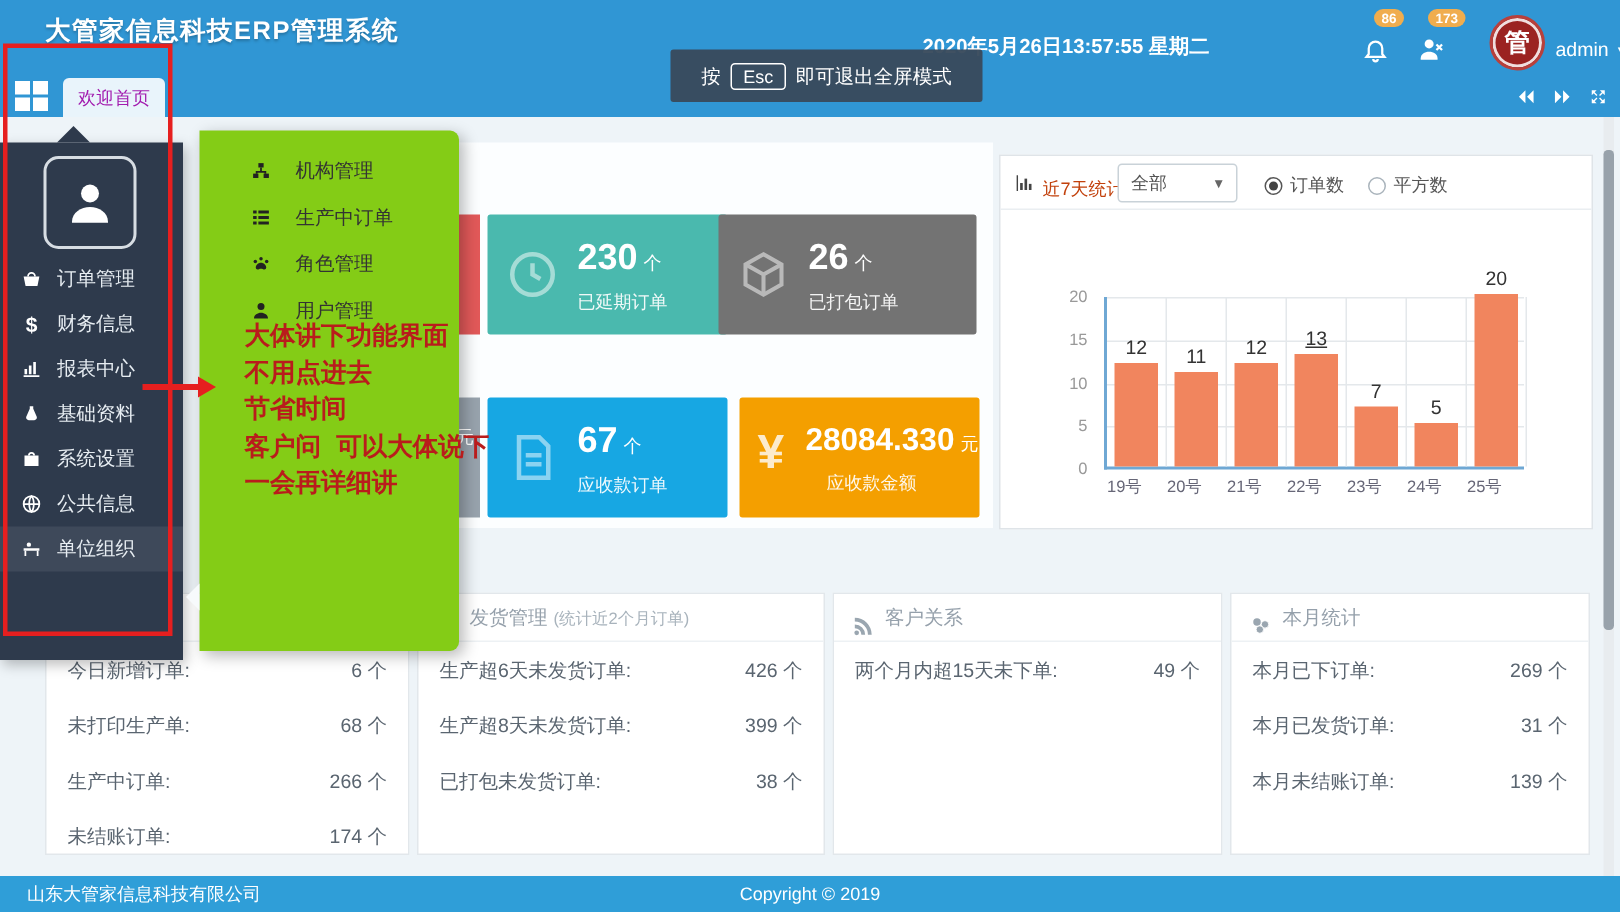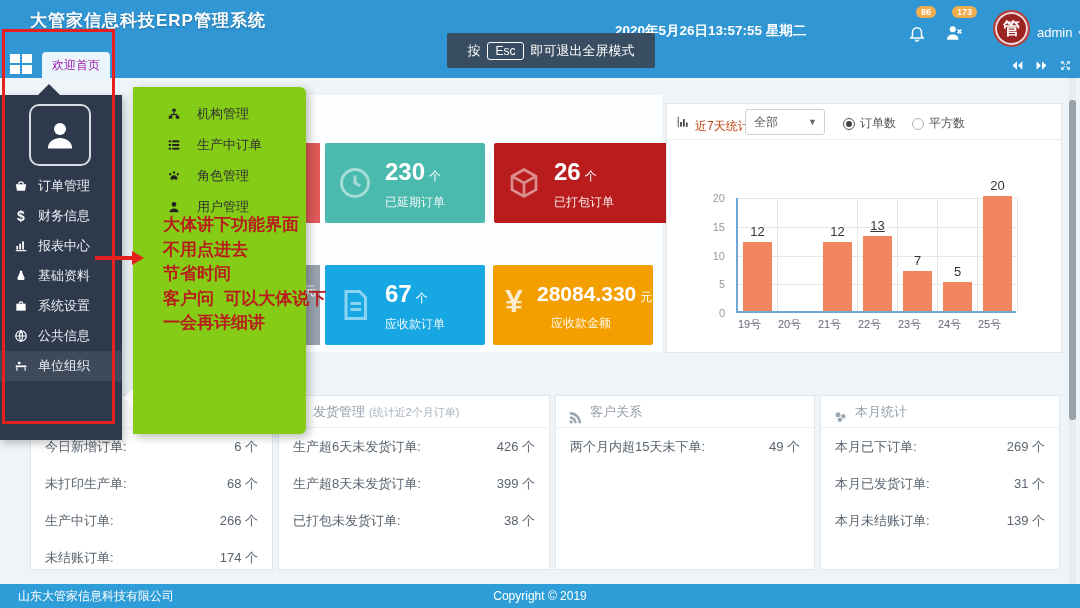--- a/index.html
+++ b/index.html
@@ -174,21 +174,21 @@
       <span class="c-ico"><svg viewBox="0 0 24 24" fill="none" stroke="currentColor" stroke-width="2">
             <circle cx="12" cy="12" r="9"></circle>
             <path d="M12 7v5l3.5 2"></path>
           </svg></span>
       <div class="c-body">
         <div class="c-val"><span>230</span><span class="unit">个</span></div>
         <div class="c-label">已延期订单</div>
       </div>
     </div>
 
-    <div class="card" style="left:494px; top:65px; width:188px; background:#b91c1c;">
+    <div class="card" style="left:479px; top:65px; width:172px; background:#737373;">
       <span class="c-ico"><svg viewBox="0 0 24 24" fill="none" stroke="currentColor" stroke-width="1.8">
             <path d="M12 3l8 4.5v9L12 21l-8-4.5v-9z"></path>
             <path d="M4 7.5l8 4.5l8-4.5M12 12v9"></path>
           </svg></span>
       <div class="c-body">
         <div class="c-val"><span>26</span><span class="unit">个</span></div>
         <div class="c-label">已打包订单</div>
       </div>
     </div>
 
@@ -244,20 +244,24 @@
         </div>
       <div class="chart-plot">
           <div class="hgrid" style="top: 0px;"></div>
           <div class="hgrid" style="top: 28.75px;"></div>
           <div class="hgrid" style="top: 57.5px;"></div>
           <div class="hgrid" style="top: 86.25px;"></div>
           <div class="col" style="left: 0px; width: 40px;">
             <div class="bar" style="height: 69px; background: rgb(241, 133, 94);"></div>
             <div class="bar-label" style="bottom: 72px;">12</div>
           </div>
+          <div class="col" style="left: 40px; width: 40px;">
+            <div class="bar" style="height: 63.25px; background: rgb(241, 133, 94);"></div>
+            <div class="bar-label" style="bottom: 66.25px;">11</div>
+          </div>
           <div class="col" style="left: 80px; width: 40px;">
             <div class="bar" style="height: 69px; background: rgb(241, 133, 94);"></div>
             <div class="bar-label" style="bottom: 72px;">12</div>
           </div>
           <div class="col" style="left: 120px; width: 40px;">
             <div class="bar" style="height: 74.75px; background: rgb(241, 133, 94);"></div>
             <div class="bar-label" style="bottom: 77.75px; text-decoration: underline;">13</div>
           </div>
           <div class="col" style="left: 160px; width: 40px;">
             <div class="bar" style="height: 40.25px; background: rgb(241, 133, 94);"></div>

